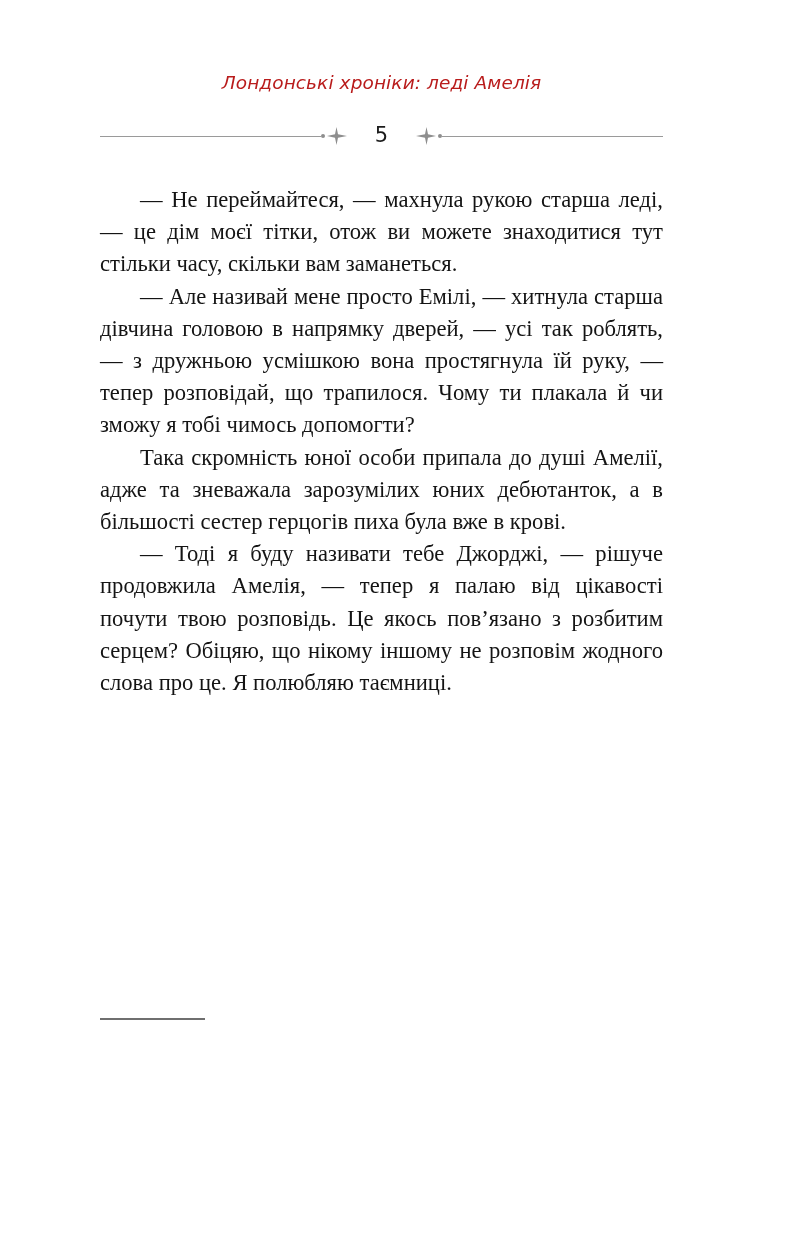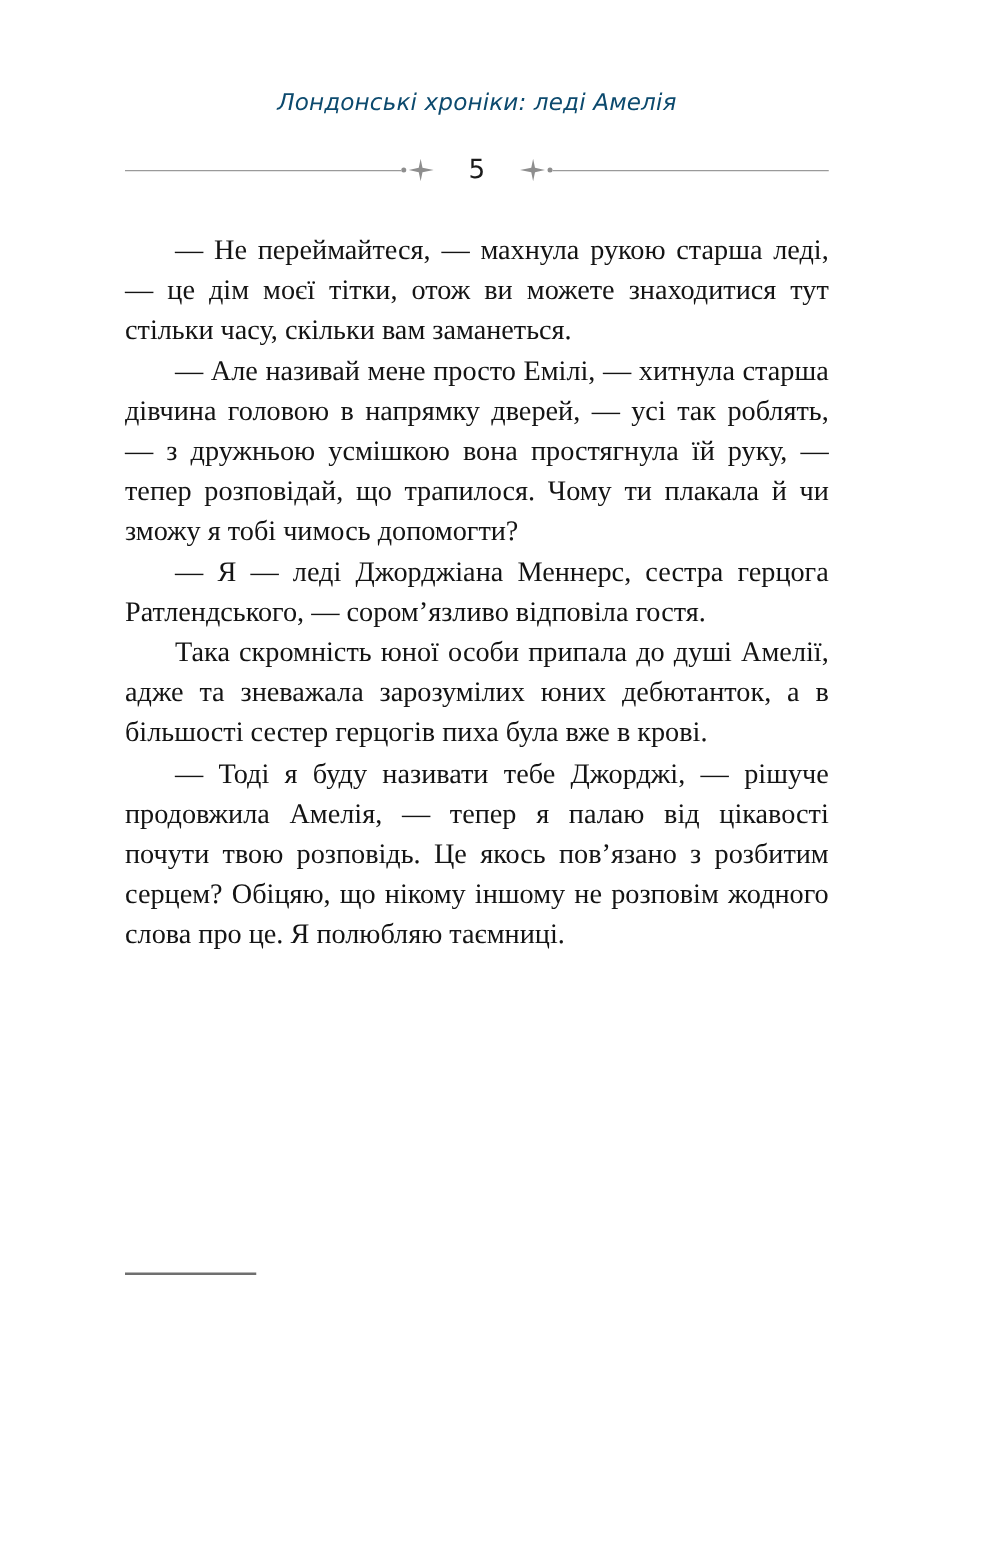--- a/index.html
+++ b/index.html
@@ -22,21 +22,21 @@
   .running-head {
     position: absolute;
     top: 72px;
     left: 100px;
     width: 563px;
     text-align: center;
     font-family: "DejaVu Sans", sans-serif;
     font-style: italic;
     font-size: 18.5px;
     letter-spacing: 0.1px;
-    color: #0c4a6e;
+    color: #b91c1c;
     line-height: 1.2;
   }
 
   
   .folio-band {
     position: absolute;
     top: 119px;
     left: 100px;
     width: 563px;
     height: 34px;
@@ -161,21 +161,20 @@
       </svg>
       <span class="dot"></span>
     </div>
 
     <div class="folio-rule"></div>
   </div>
 
   <div class="body-text">
     <p>— Не переймайтеся, — махнула рукою старша леді, — це дім моєї тітки, отож ви можете знаходитися тут стільки часу, скільки вам заманеться.</p>
     <p>— Але називай мене просто Емілі, — хитнула старша дівчина головою в напрямку дверей, — усі так роблять, — з дружньою усмішкою вона простягнула їй руку, — тепер розповідай, що трапилося. Чому ти плакала й чи зможу я тобі чимось допомогти?</p>
-    <p>— Я — леді Джорджіана Меннерс, сестра герцога Ратлендського, — сором’язливо відповіла гостя.</p>
     <p>Така скромність юної особи припала до душі Амелії, адже та зневажала зарозумілих юних дебютанток, а в більшості сестер герцогів пиха була вже в крові.</p>
     <p>— Тоді я буду називати тебе Джорджі, — рішуче продовжила Амелія, — тепер я палаю від цікавості почути твою розповідь. Це якось пов’язано з розбитим серцем? Обіцяю, що нікому іншому не розповім жодного слова про це. Я полюбляю таємниці.</p>
   </div>
 
   <div class="footnote-area">
     <div class="footnote-rule"></div>
   </div>
 
 </div>
 

